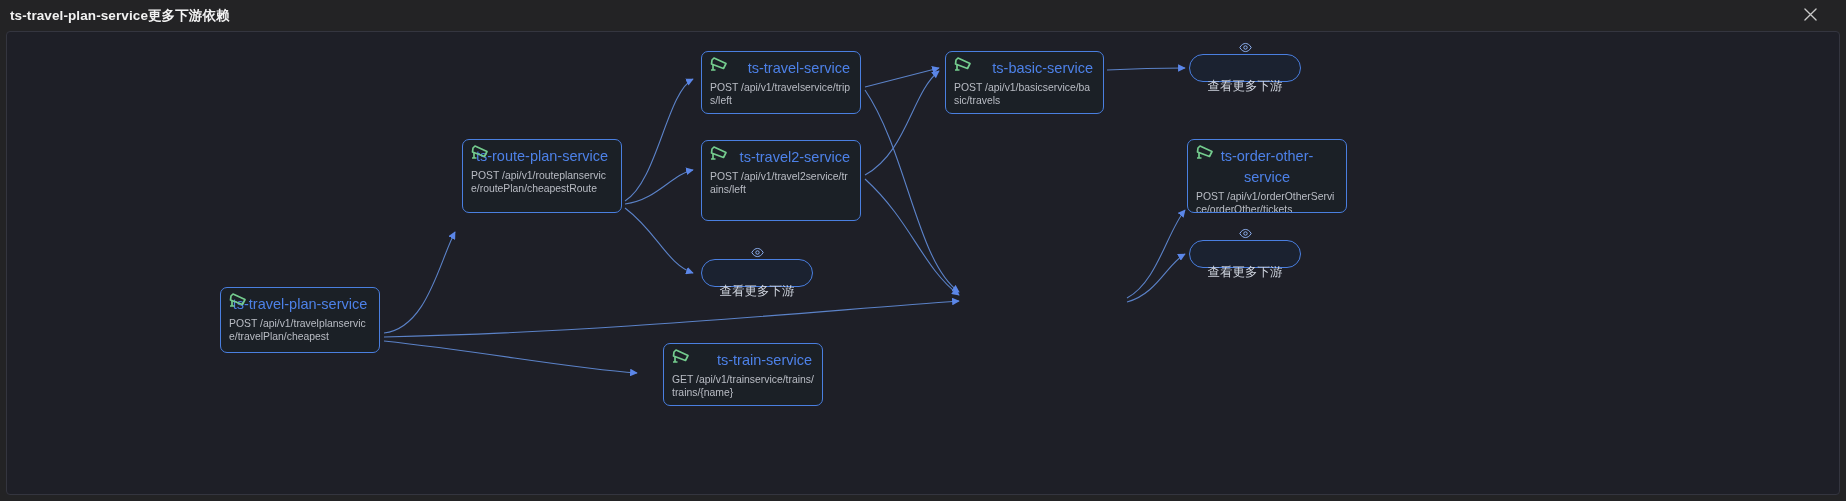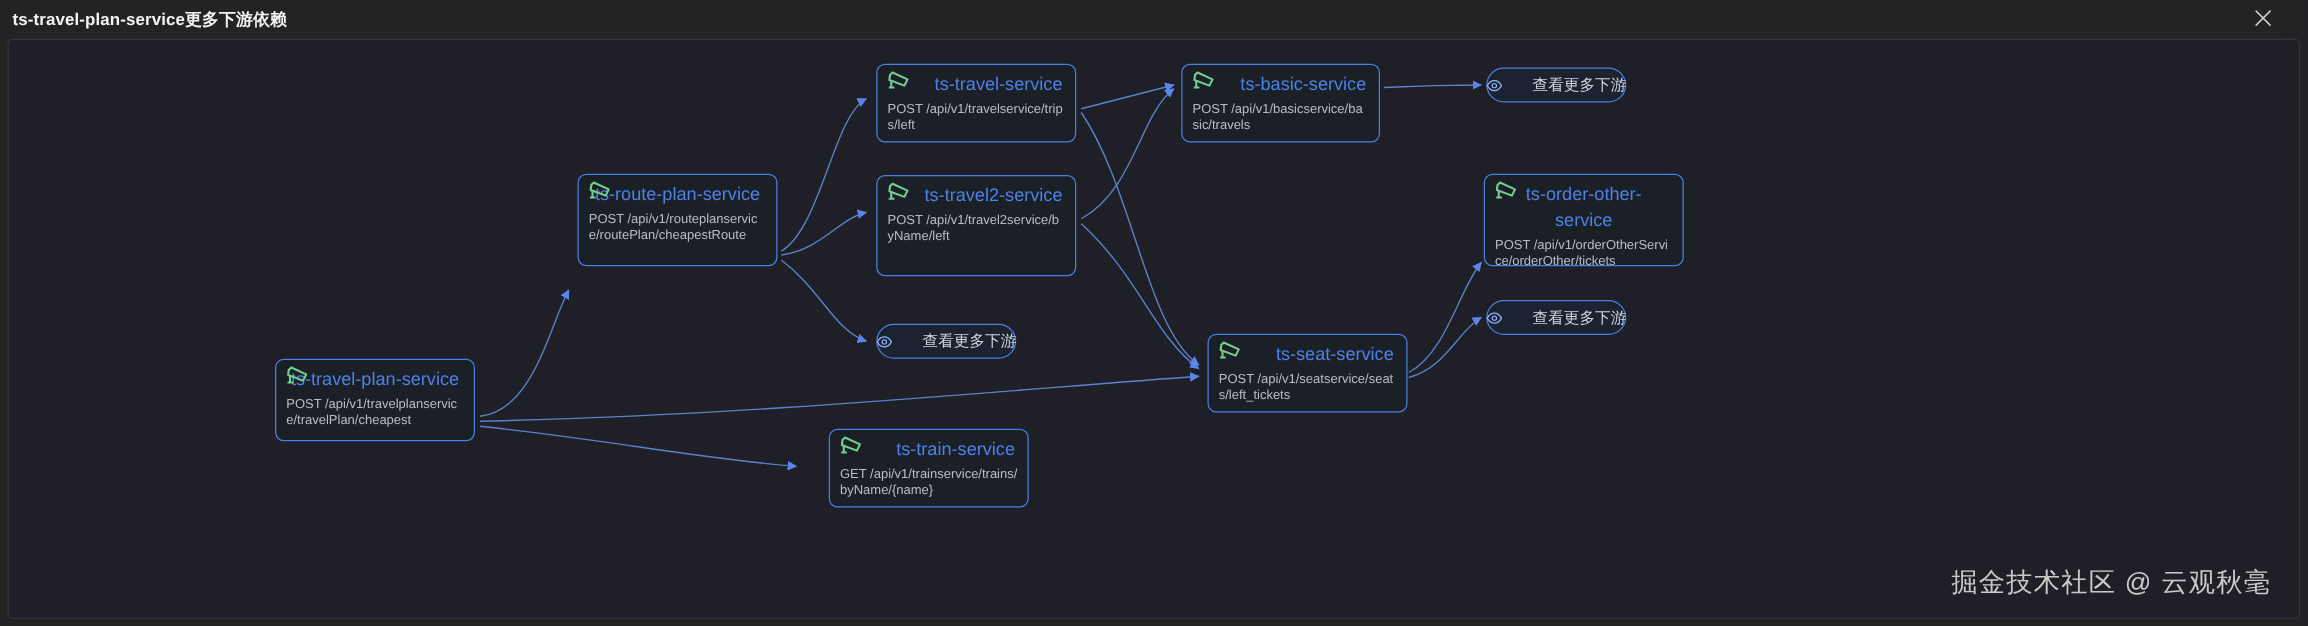--- a/index.html
+++ b/index.html
@@ -70,20 +70,21 @@
   
   .pill {
     position: absolute;
     height: 28px;
     border: 1px solid #4a7fe0;
     border-radius: 14px;
     background: #1b2230;
     display: flex; align-items: center; justify-content: center;
     gap: 24px; padding: 12px 16px;
     cursor: pointer;
+    flex-direction: column;
   }
   .pill-label { color: #cfd4de; font-size: 12.5px; white-space: nowrap; }
   .eye-icon { width: 13px; height: 13px; display: block; flex: 0 0 auto; }
 
   
   .watermark {
     position: absolute; right: 22px; bottom: 14px;
     color: #d8d8d8; font-size: 21px; letter-spacing: 1px;
     white-space: nowrap; opacity: .92;
   }
@@ -178,46 +179,35 @@
 
     <div class="node" style="left:694px; top:108px; width:160px; height:81px;">
       <span class="cam-icon">
         <svg viewBox="0 0 24 22" fill="none" stroke="#74cc8e" stroke-width="1.7" stroke-linejoin="round">
           <path d="M4 4 L6 2 L18 7.5 L15.5 12.5 L3.5 8 Z"></path>
           <path d="M5 8.5 L5 14"></path>
           <path d="M3 14 L7.5 14"></path>
         </svg>
       </span>
       <div class="node-title" style="text-align:right;">ts-travel2-service</div>
-      <div class="node-path">POST /api/v1/travel2service/byName/left</div>
+      <div class="node-path">POST /api/v1/travel2service/trains/left</div>
     </div>
 
     <div class="node" style="left:938px; top:19px; width:159px; height:63px;">
       <span class="cam-icon">
         <svg viewBox="0 0 24 22" fill="none" stroke="#74cc8e" stroke-width="1.7" stroke-linejoin="round">
           <path d="M4 4 L6 2 L18 7.5 L15.5 12.5 L3.5 8 Z"></path>
           <path d="M5 8.5 L5 14"></path>
           <path d="M3 14 L7.5 14"></path>
         </svg>
       </span>
       <div class="node-title" style="text-align:right;">ts-basic-service</div>
       <div class="node-path">POST /api/v1/basicservice/basic/travels</div>
     </div>
 
-    <div class="node" style="left:959px; top:235px; width:160px; height:63px;">
-      <span class="cam-icon">
-        <svg viewBox="0 0 24 22" fill="none" stroke="#74cc8e" stroke-width="1.7" stroke-linejoin="round">
-          <path d="M4 4 L6 2 L18 7.5 L15.5 12.5 L3.5 8 Z"></path>
-          <path d="M5 8.5 L5 14"></path>
-          <path d="M3 14 L7.5 14"></path>
-        </svg>
-      </span>
-      <div class="node-title" style="text-align:right;">ts-seat-service</div>
-      <div class="node-path">POST /api/v1/seatservice/seats/left_tickets</div>
-    </div>
 
     <div class="node n-two-line" style="left:1180px; top:107px; width:160px; height:74px;">
       <span class="cam-icon">
         <svg viewBox="0 0 24 22" fill="none" stroke="#74cc8e" stroke-width="1.7" stroke-linejoin="round">
           <path d="M4 4 L6 2 L18 7.5 L15.5 12.5 L3.5 8 Z"></path>
           <path d="M5 8.5 L5 14"></path>
           <path d="M3 14 L7.5 14"></path>
         </svg>
       </span>
       <div class="node-title">ts-order-other-service</div>
@@ -226,21 +216,21 @@
 
     <div class="node" style="left:656px; top:311px; width:160px; height:63px;">
       <span class="cam-icon">
         <svg viewBox="0 0 24 22" fill="none" stroke="#74cc8e" stroke-width="1.7" stroke-linejoin="round">
           <path d="M4 4 L6 2 L18 7.5 L15.5 12.5 L3.5 8 Z"></path>
           <path d="M5 8.5 L5 14"></path>
           <path d="M3 14 L7.5 14"></path>
         </svg>
       </span>
       <div class="node-title" style="text-align:right;">ts-train-service</div>
-      <div class="node-path">GET /api/v1/trainservice/trains/byName/{name}</div>
+      <div class="node-path">GET /api/v1/trainservice/trains/trains/{name}</div>
     </div>
 
     <div class="pill" style="left:1182px; top:22px; width:112px;">
       <svg class="eye-icon" viewBox="0 0 16 16" fill="none" stroke="#8fb3f5" stroke-width="1.2">
         <path d="M1 8 C 3 4.2, 6 3, 8 3 C 10 3, 13 4.2, 15 8 C 13 11.8, 10 13, 8 13 C 6 13, 3 11.8, 1 8 Z"></path>
         <circle cx="8" cy="8" r="2.1"></circle>
       </svg>
       <span class="pill-label">查看更多下游</span>
     </div>
 
@@ -253,16 +243,15 @@
     </div>
 
     <div class="pill" style="left:1182px; top:208px; width:112px;">
       <svg class="eye-icon" viewBox="0 0 16 16" fill="none" stroke="#8fb3f5" stroke-width="1.2">
         <path d="M1 8 C 3 4.2, 6 3, 8 3 C 10 3, 13 4.2, 15 8 C 13 11.8, 10 13, 8 13 C 6 13, 3 11.8, 1 8 Z"></path>
         <circle cx="8" cy="8" r="2.1"></circle>
       </svg>
       <span class="pill-label">查看更多下游</span>
     </div>
 
-    <div class="watermark">掘金技术社区 @ 云观秋毫</div>
 
   </div>
 </div>
 
 </body></html>

